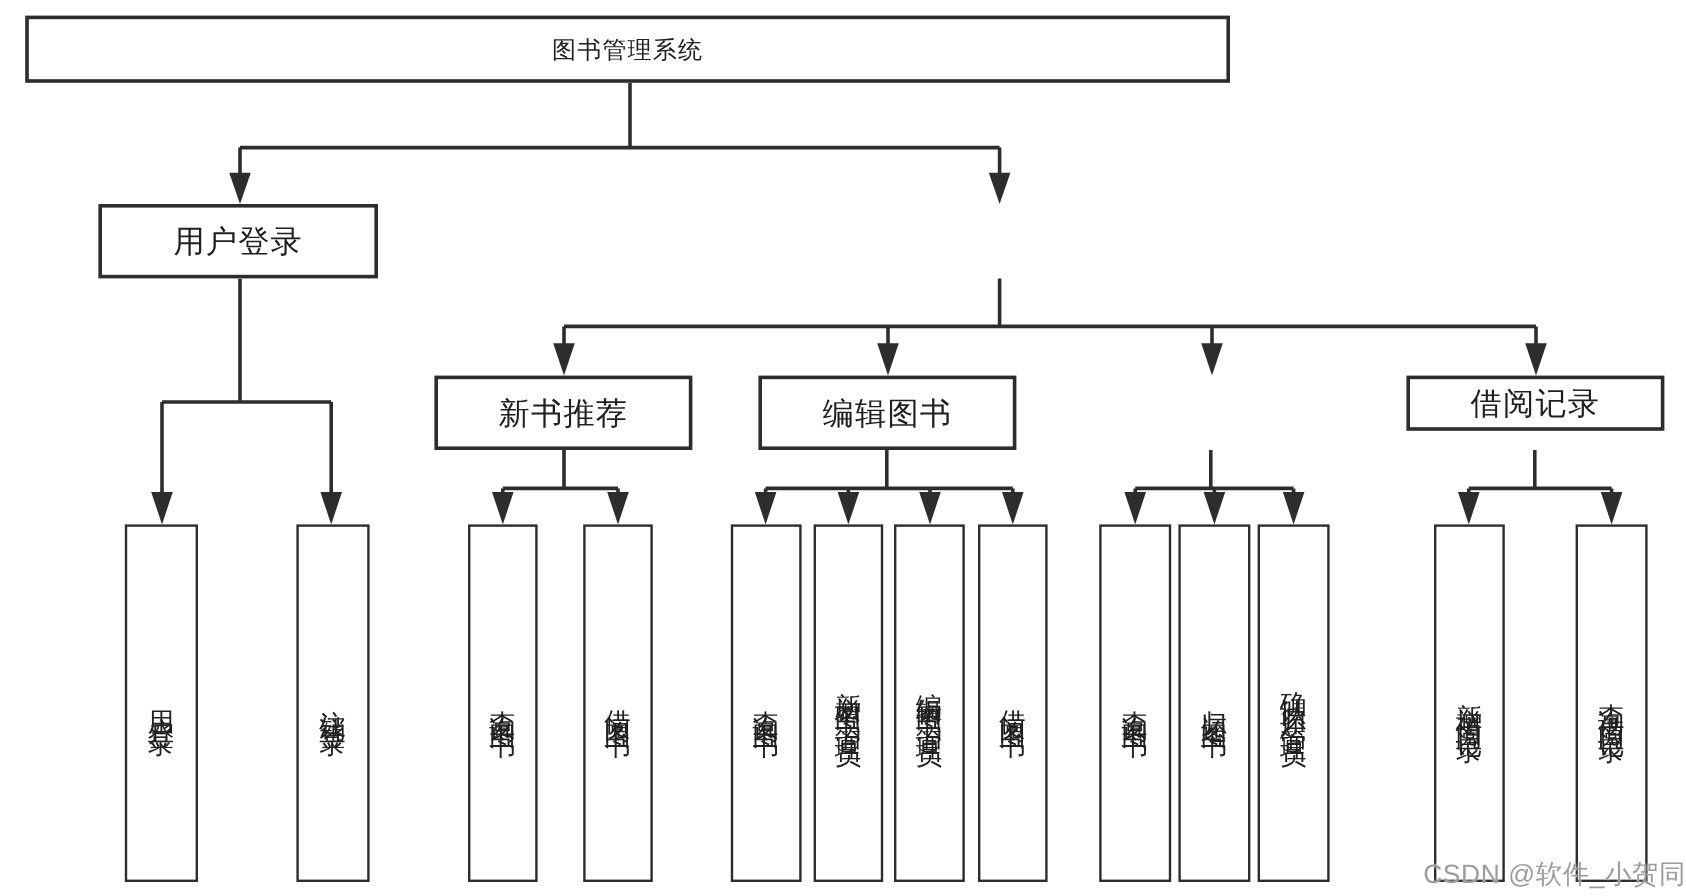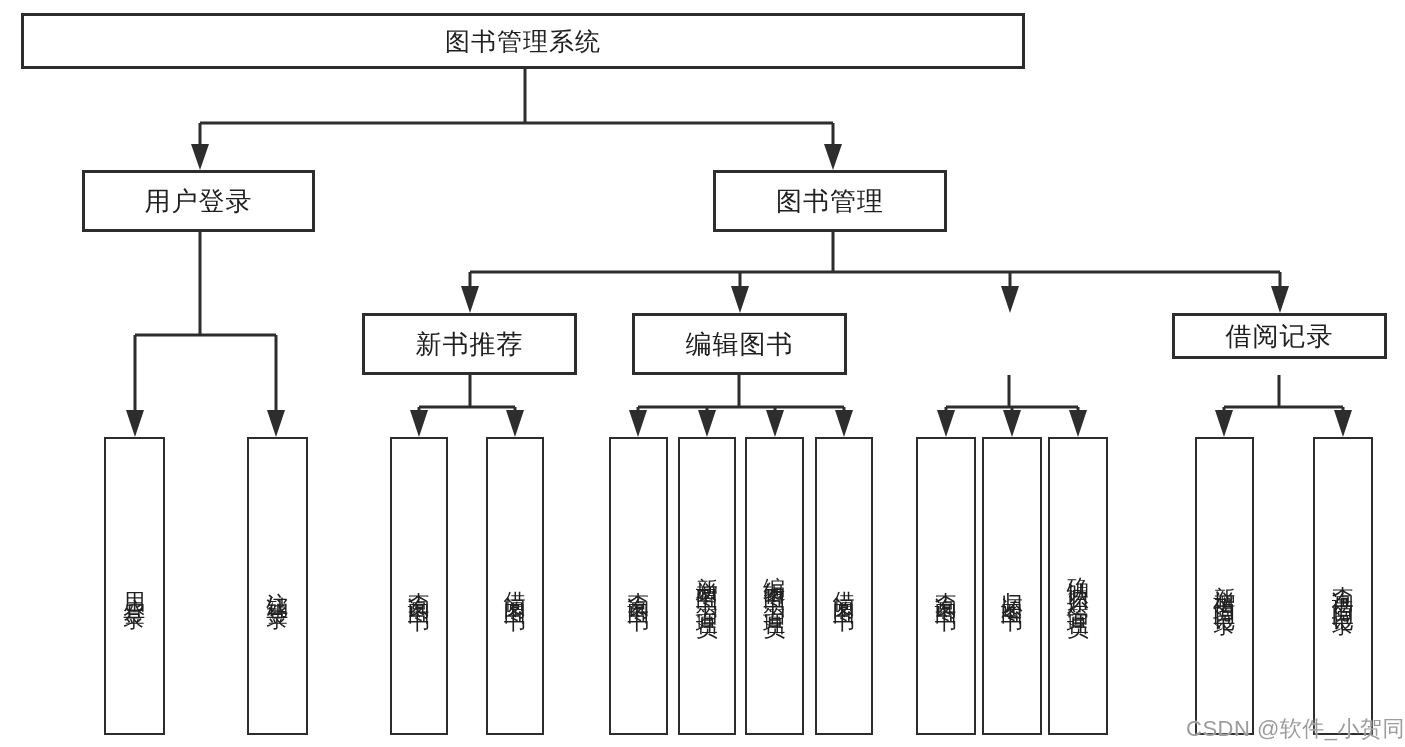--- a/index.html
+++ b/index.html
@@ -30,21 +30,21 @@
     align-items: center;
     justify-content: center;
     z-index: 1;
     color: #202020;
   }
   .h-box span {
     white-space: nowrap;
     letter-spacing: 1px;
   }
   .root-box {
-    font-size: 25px;
+    font-size: 20px;
   }
   .branch-box {
     font-size: 26px;
   }
   .v-box {
     border-width: 2.5px;
     font-size: 22px;
   }
   .v-box span {
     writing-mode: vertical-rl;
@@ -120,23 +120,20 @@
     </g>
   </svg>
 
   <div class="box h-box root-box" style="left:21px; top:13px; width:1004px; height:56px;">
     <span>图书管理系统</span>
   </div>
 
   <div class="box h-box branch-box" style="left:82px; top:170px; width:233px; height:62px;">
     <span>用户登录</span>
   </div>
-  <div class="box h-box branch-box" style="left:713px; top:170px; width:234px; height:62px;">
-    <span>图书管理</span>
-  </div>
 
   <div class="box h-box branch-box" style="left:362px; top:313px; width:215px; height:62px;">
     <span>新书推荐</span>
   </div>
   <div class="box h-box branch-box" style="left:632px; top:313px; width:215px; height:62px;">
     <span>编辑图书</span>
   </div>
   <div class="box h-box branch-box" style="left:1172px; top:313px; width:215px; height:46px;">
     <span>借阅记录</span>
   </div>

